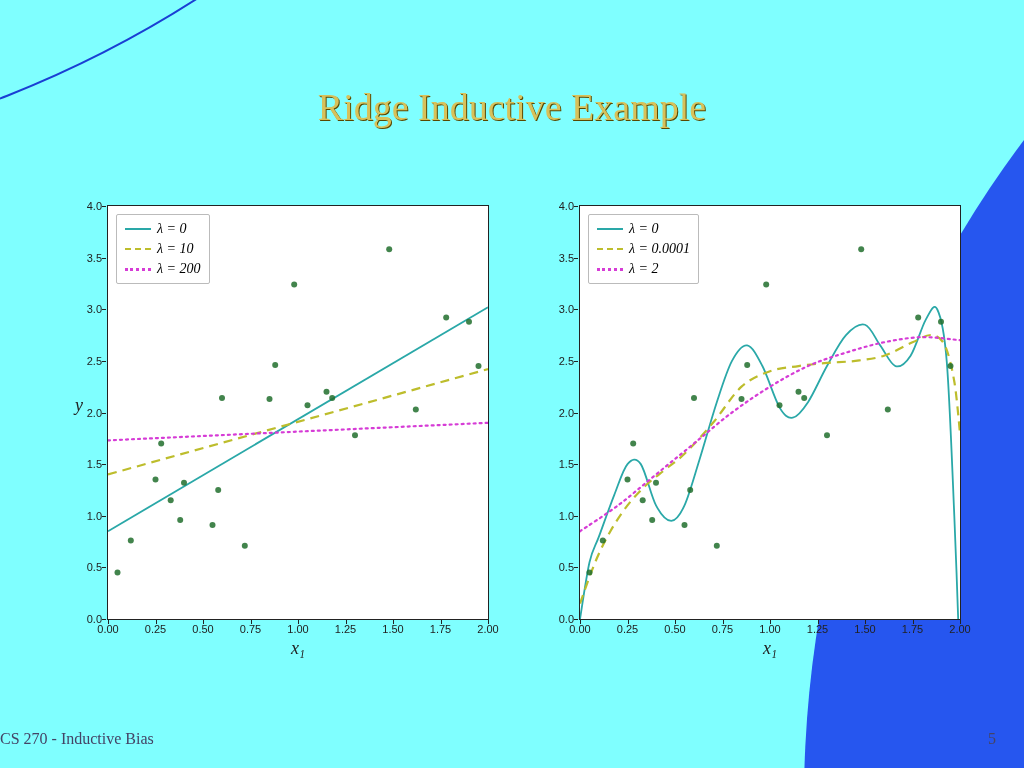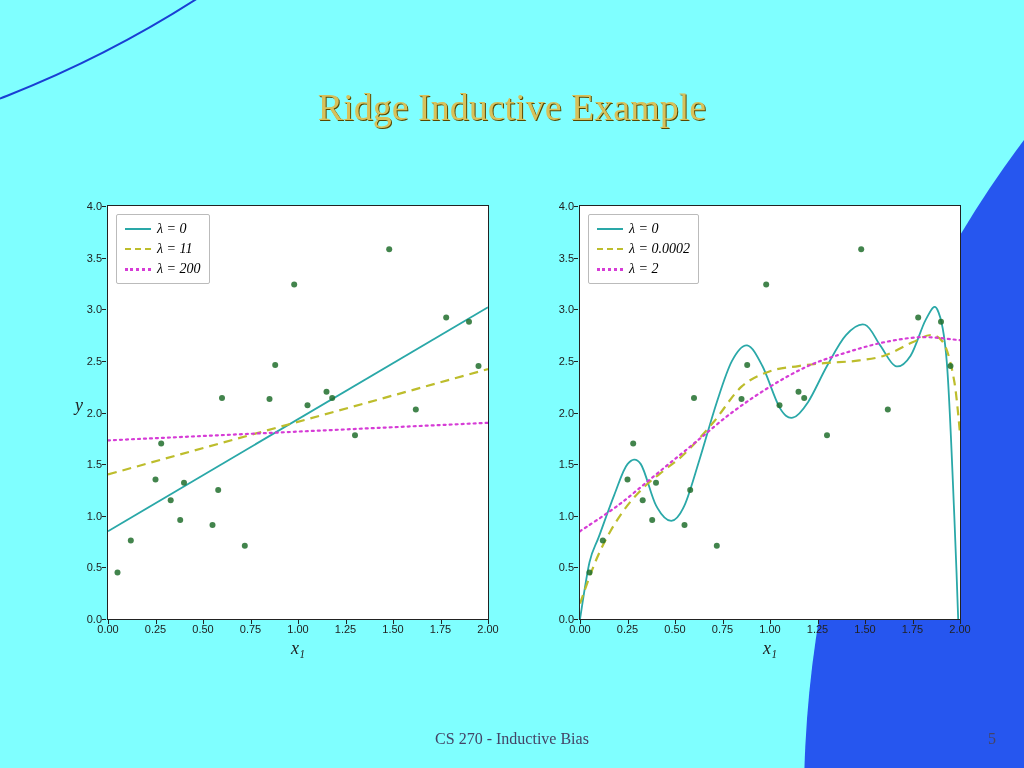--- a/index.html
+++ b/index.html
@@ -22,21 +22,21 @@
 .lg-sw{width:26px;height:0;border-top-width:2px;border-top-style:solid}
 .lg-sw.solid{border-top-style:solid}
 .lg-sw.dash{border-top-style:dashed}
 .lg-sw.dot{border-top-style:dotted;border-top-width:3px}
 .lg-txt{font-style:italic;white-space:nowrap}
 svg{position:absolute;inset:0;width:100%;height:100%;overflow:visible}
 .pt{fill:#216e2d;opacity:.85}
 .ln-teal{stroke:#2aa8a8;stroke-width:1.8;fill:none}
 .ln-olive{stroke:#bdbd2c;stroke-width:2.2;fill:none;stroke-dasharray:9 6}
 .ln-mag{stroke:#d63cd6;stroke-width:2.2;fill:none;stroke-dasharray:2 4;stroke-linecap:round}
-.footer{position:absolute;bottom:20px;left:0;width:100%;text-align:center;font-size:16px;color:#446;z-index:3;font-family:"Times New Roman",serif}
+.footer{position:absolute;bottom:20px;left:0;width:100%;font-size:16px;color:#446;z-index:3;font-family:"Times New Roman",serif}
 .pagenum{position:absolute;right:28px;bottom:20px;font-size:16px;color:#446;z-index:3;font-family:"Times New Roman",serif}
 </style>
 </head>
 <body>
 
 <div class="arc"></div>
 <div class="blob"></div>
 
 <div class="title">Ridge Inductive Example</div>
 
@@ -118,21 +118,21 @@
             </g>
           </svg>
         </div>
       <div class="legend">
         <div class="lg-row">
             <span class="lg-sw solid" style="border-color:#2aa8a8"></span>
             <span class="lg-txt">λ = 0</span>
           </div>
         <div class="lg-row">
             <span class="lg-sw dash" style="border-color:#bdbd2c"></span>
-            <span class="lg-txt">λ = 11</span>
+            <span class="lg-txt">λ = 10</span>
           </div>
         <div class="lg-row">
             <span class="lg-sw dot" style="border-color:#d63cd6"></span>
             <span class="lg-txt">λ = 200</span>
           </div>
       </div>
       <div class="x-title">x₁</div>
     </div>
   </div>
 
@@ -211,21 +211,21 @@
             </g>
           </svg>
         </div>
       <div class="legend">
         <div class="lg-row">
             <span class="lg-sw solid" style="border-color:#2aa8a8"></span>
             <span class="lg-txt">λ = 0</span>
           </div>
         <div class="lg-row">
             <span class="lg-sw dash" style="border-color:#bdbd2c"></span>
-            <span class="lg-txt">λ = 0.0002</span>
+            <span class="lg-txt">λ = 0.0001</span>
           </div>
         <div class="lg-row">
             <span class="lg-sw dot" style="border-color:#d63cd6"></span>
             <span class="lg-txt">λ = 2</span>
           </div>
       </div>
       <div class="x-title">x₁</div>
     </div>
   </div>
 

